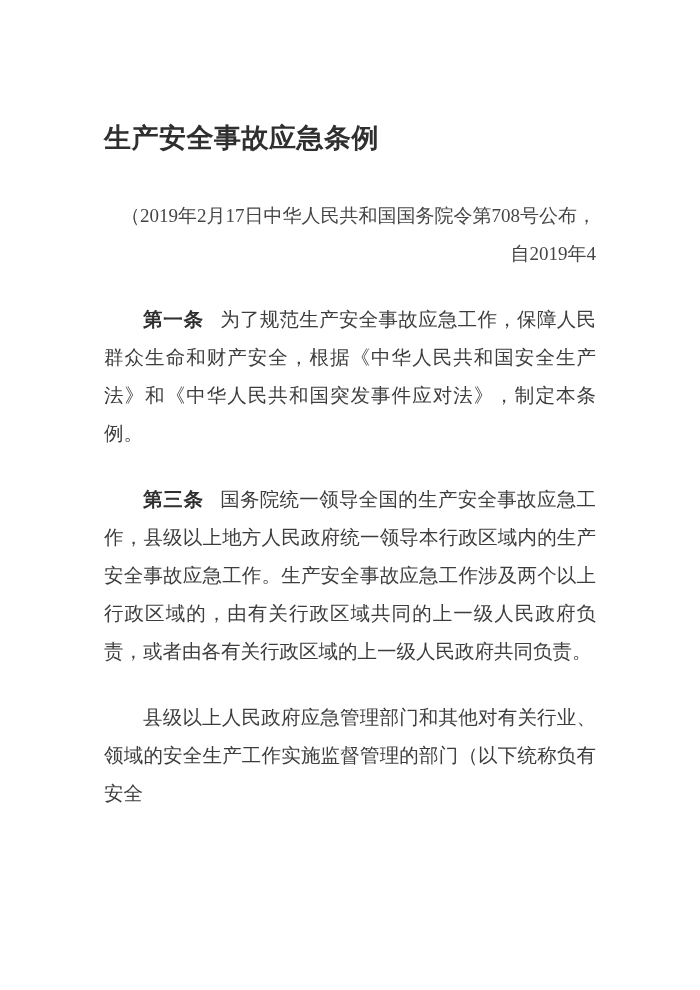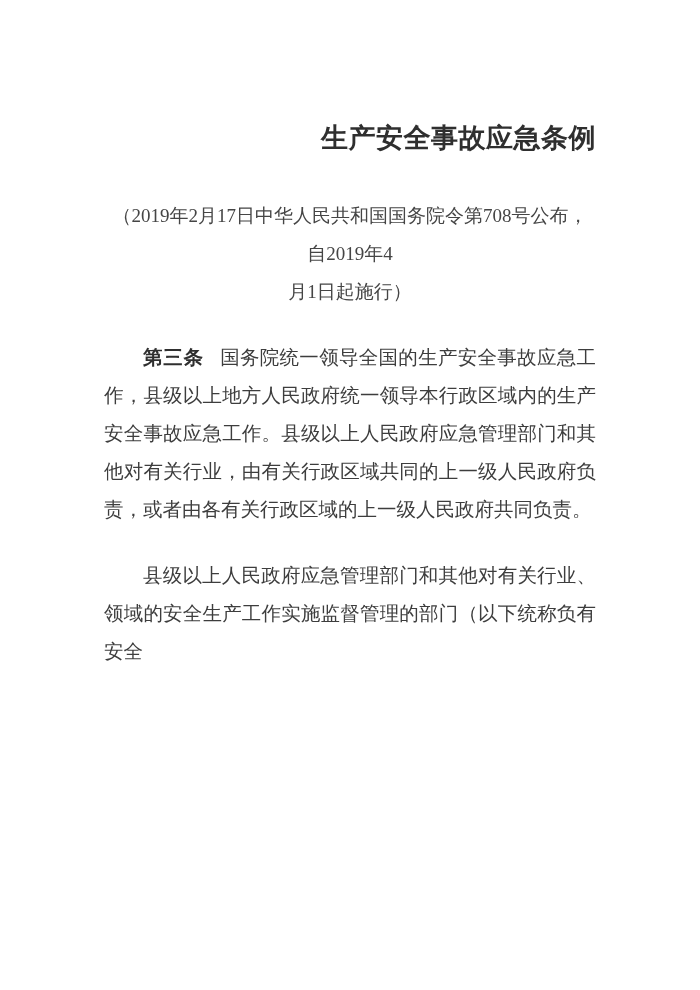--- a/index.html
+++ b/index.html
@@ -23,35 +23,35 @@
   .content {
     position: absolute;
     left: 104px;
     top: 0;
     width: 492px;
   }
 
   .doc-title {
     margin: 0;
     padding: 0;
-    text-align: right;
+    text-align: left;
     font-family: "Liberation Sans", "DejaVu Sans", sans-serif;
     font-weight: bold;
     font-size: 27px;
     line-height: 34px;
     letter-spacing: 0.5px;
     color: #2f2f2f;
     padding-top: 121px;
   }
 
   .subtitle {
     margin: 0;
     padding: 0;
     margin-top: 42px;
-    text-align: center;
+    text-align: right;
     font-size: 19px;
     line-height: 38px;
     color: #454545;
     font-family: "Liberation Serif", "DejaVu Serif", serif;
   }
   .subtitle .sub-line {
     display: block;
   }
 
   .chapter-heading {
@@ -121,26 +121,28 @@
 </head>
 <body>
 
 <div class="page">
   <div class="content">
 
     <h1 class="doc-title">生产安全事故应急条例</h1>
 
     <div class="subtitle">
       <span class="sub-line">（2019年2月17日中华人民共和国国务院令第708号公布，自2019年4</span>
-      <span class="sub-line">月1日起施行）</span>
     </div>
 
 
+    <p class="article">
+      <span class="art-label">第一条</span><span class="art-gap"></span><span>为了规范生产安全事故应急工作，保障人民群众生命和财产安全，根据《中华人民共和国安全生产法》和《中华人民共和国突发事件应对法》，制定本条例。</span>
+    </p>
 
 
     <p class="article">
-      <span class="art-label">第三条</span><span class="art-gap"></span><span>国务院统一领导全国的生产安全事故应急工作，县级以上地方人民政府统一领导本行政区域内的生产安全事故应急工作。县级以上人民政府应急管理部门和其他对有关行业，由有关行政区域共同的上一级人民政府负责，或者由各有关行政区域的上一级人民政府共同负责。</span>
+      <span class="art-label">第三条</span><span class="art-gap"></span><span>国务院统一领导全国的生产安全事故应急工作，县级以上地方人民政府统一领导本行政区域内的生产安全事故应急工作。生产安全事故应急工作涉及两个以上行政区域的，由有关行政区域共同的上一级人民政府负责，或者由各有关行政区域的上一级人民政府共同负责。</span>
     </p>
 
     <p class="para">县级以上人民政府应急管理部门和其他对有关行业、领域的安全生产工作实施监督管理的部门（以下统称负有安全</p>
 
   </div>
 </div>
 
 </body></html>

